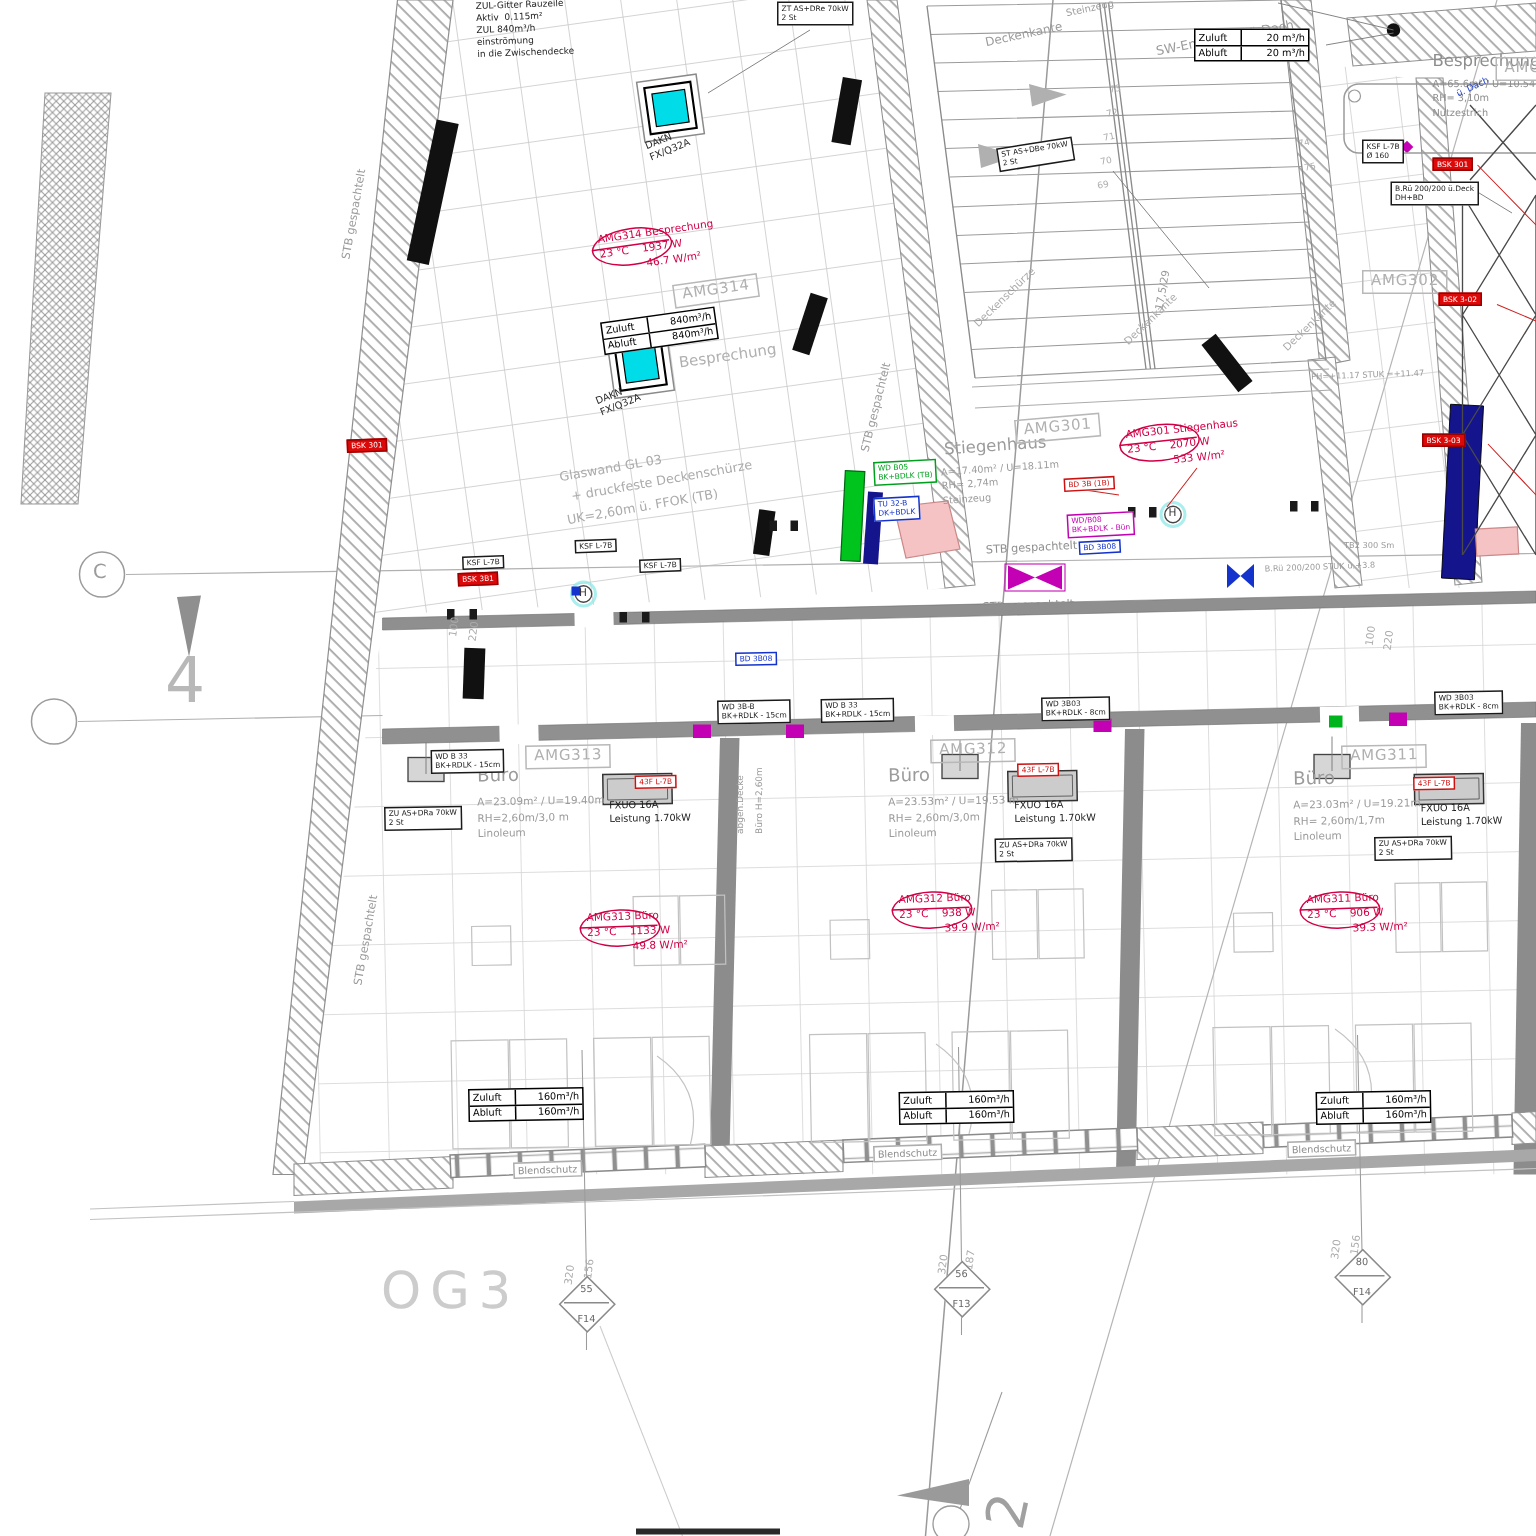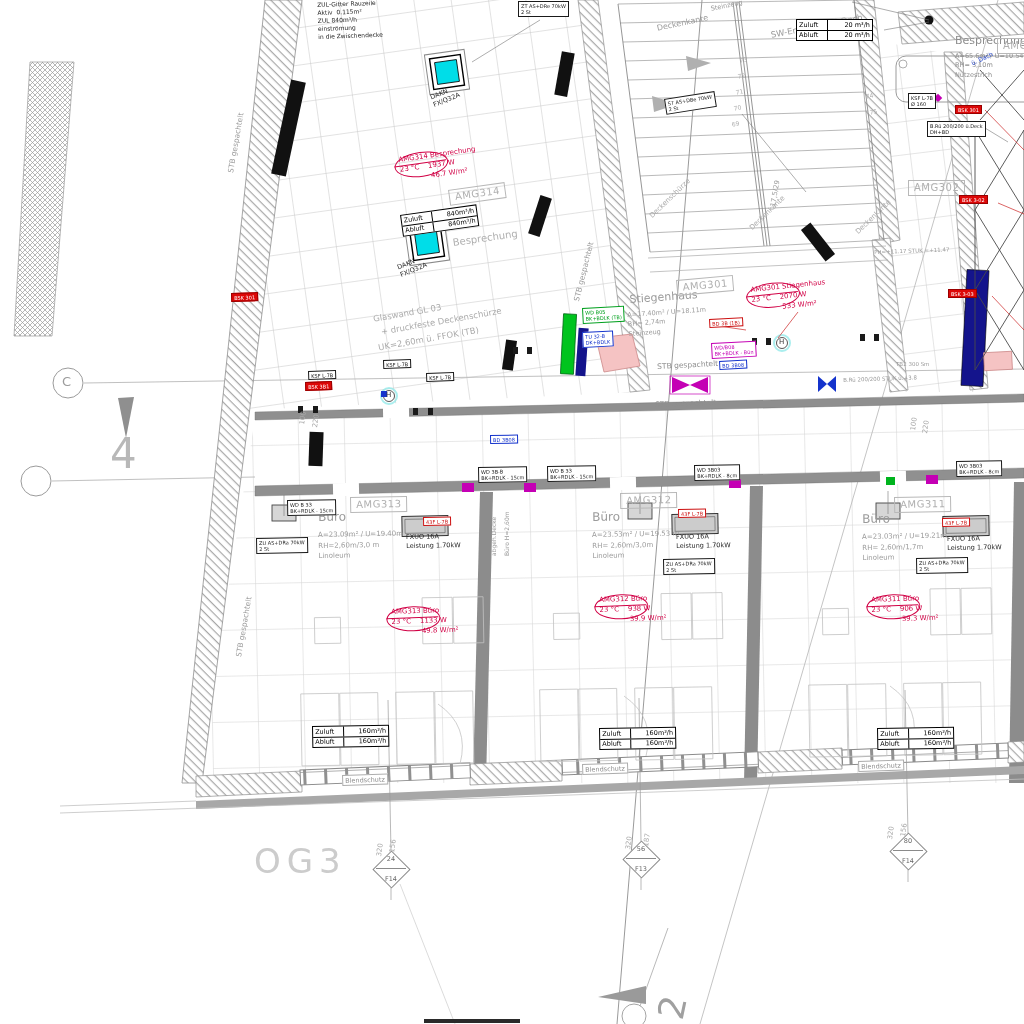--- a/index.html
+++ b/index.html
@@ -434,21 +434,21 @@
     <div class="tag blue" style="left: 582px; top: 332px; transform: rotate(-3deg);">TU 32-B
 DK+BDLK</div>
     <div class="tag green" style="left: 582px; top: 308px; transform: rotate(-3deg);">WD B05
 BK+BDLK (TB)</div>
     <div class="tag gray" style="left: 342px; top: 775px; transform: rotate(-2deg);">Blendschutz</div>
     <div class="tag gray" style="left: 582px; top: 764px; transform: rotate(-2deg);">Blendschutz</div>
     <div class="tag gray" style="left: 858px; top: 761px; transform: rotate(-2deg);">Blendschutz</div>
     <div class="dia" style="left: 373px; top: 851px;">
       <div class="sq"></div>
       <div class="hl"></div>
-      <div class="t">24</div>
+      <div class="t">55</div>
       <div class="b">F14</div>
     </div>
     <div class="dia" style="left: 623px; top: 841px;">
       <div class="sq"></div>
       <div class="hl"></div>
       <div class="t">56</div>
       <div class="b">F13</div>
     </div>
     <div class="dia" style="left: 890px; top: 833px;">
       <div class="sq"></div>

